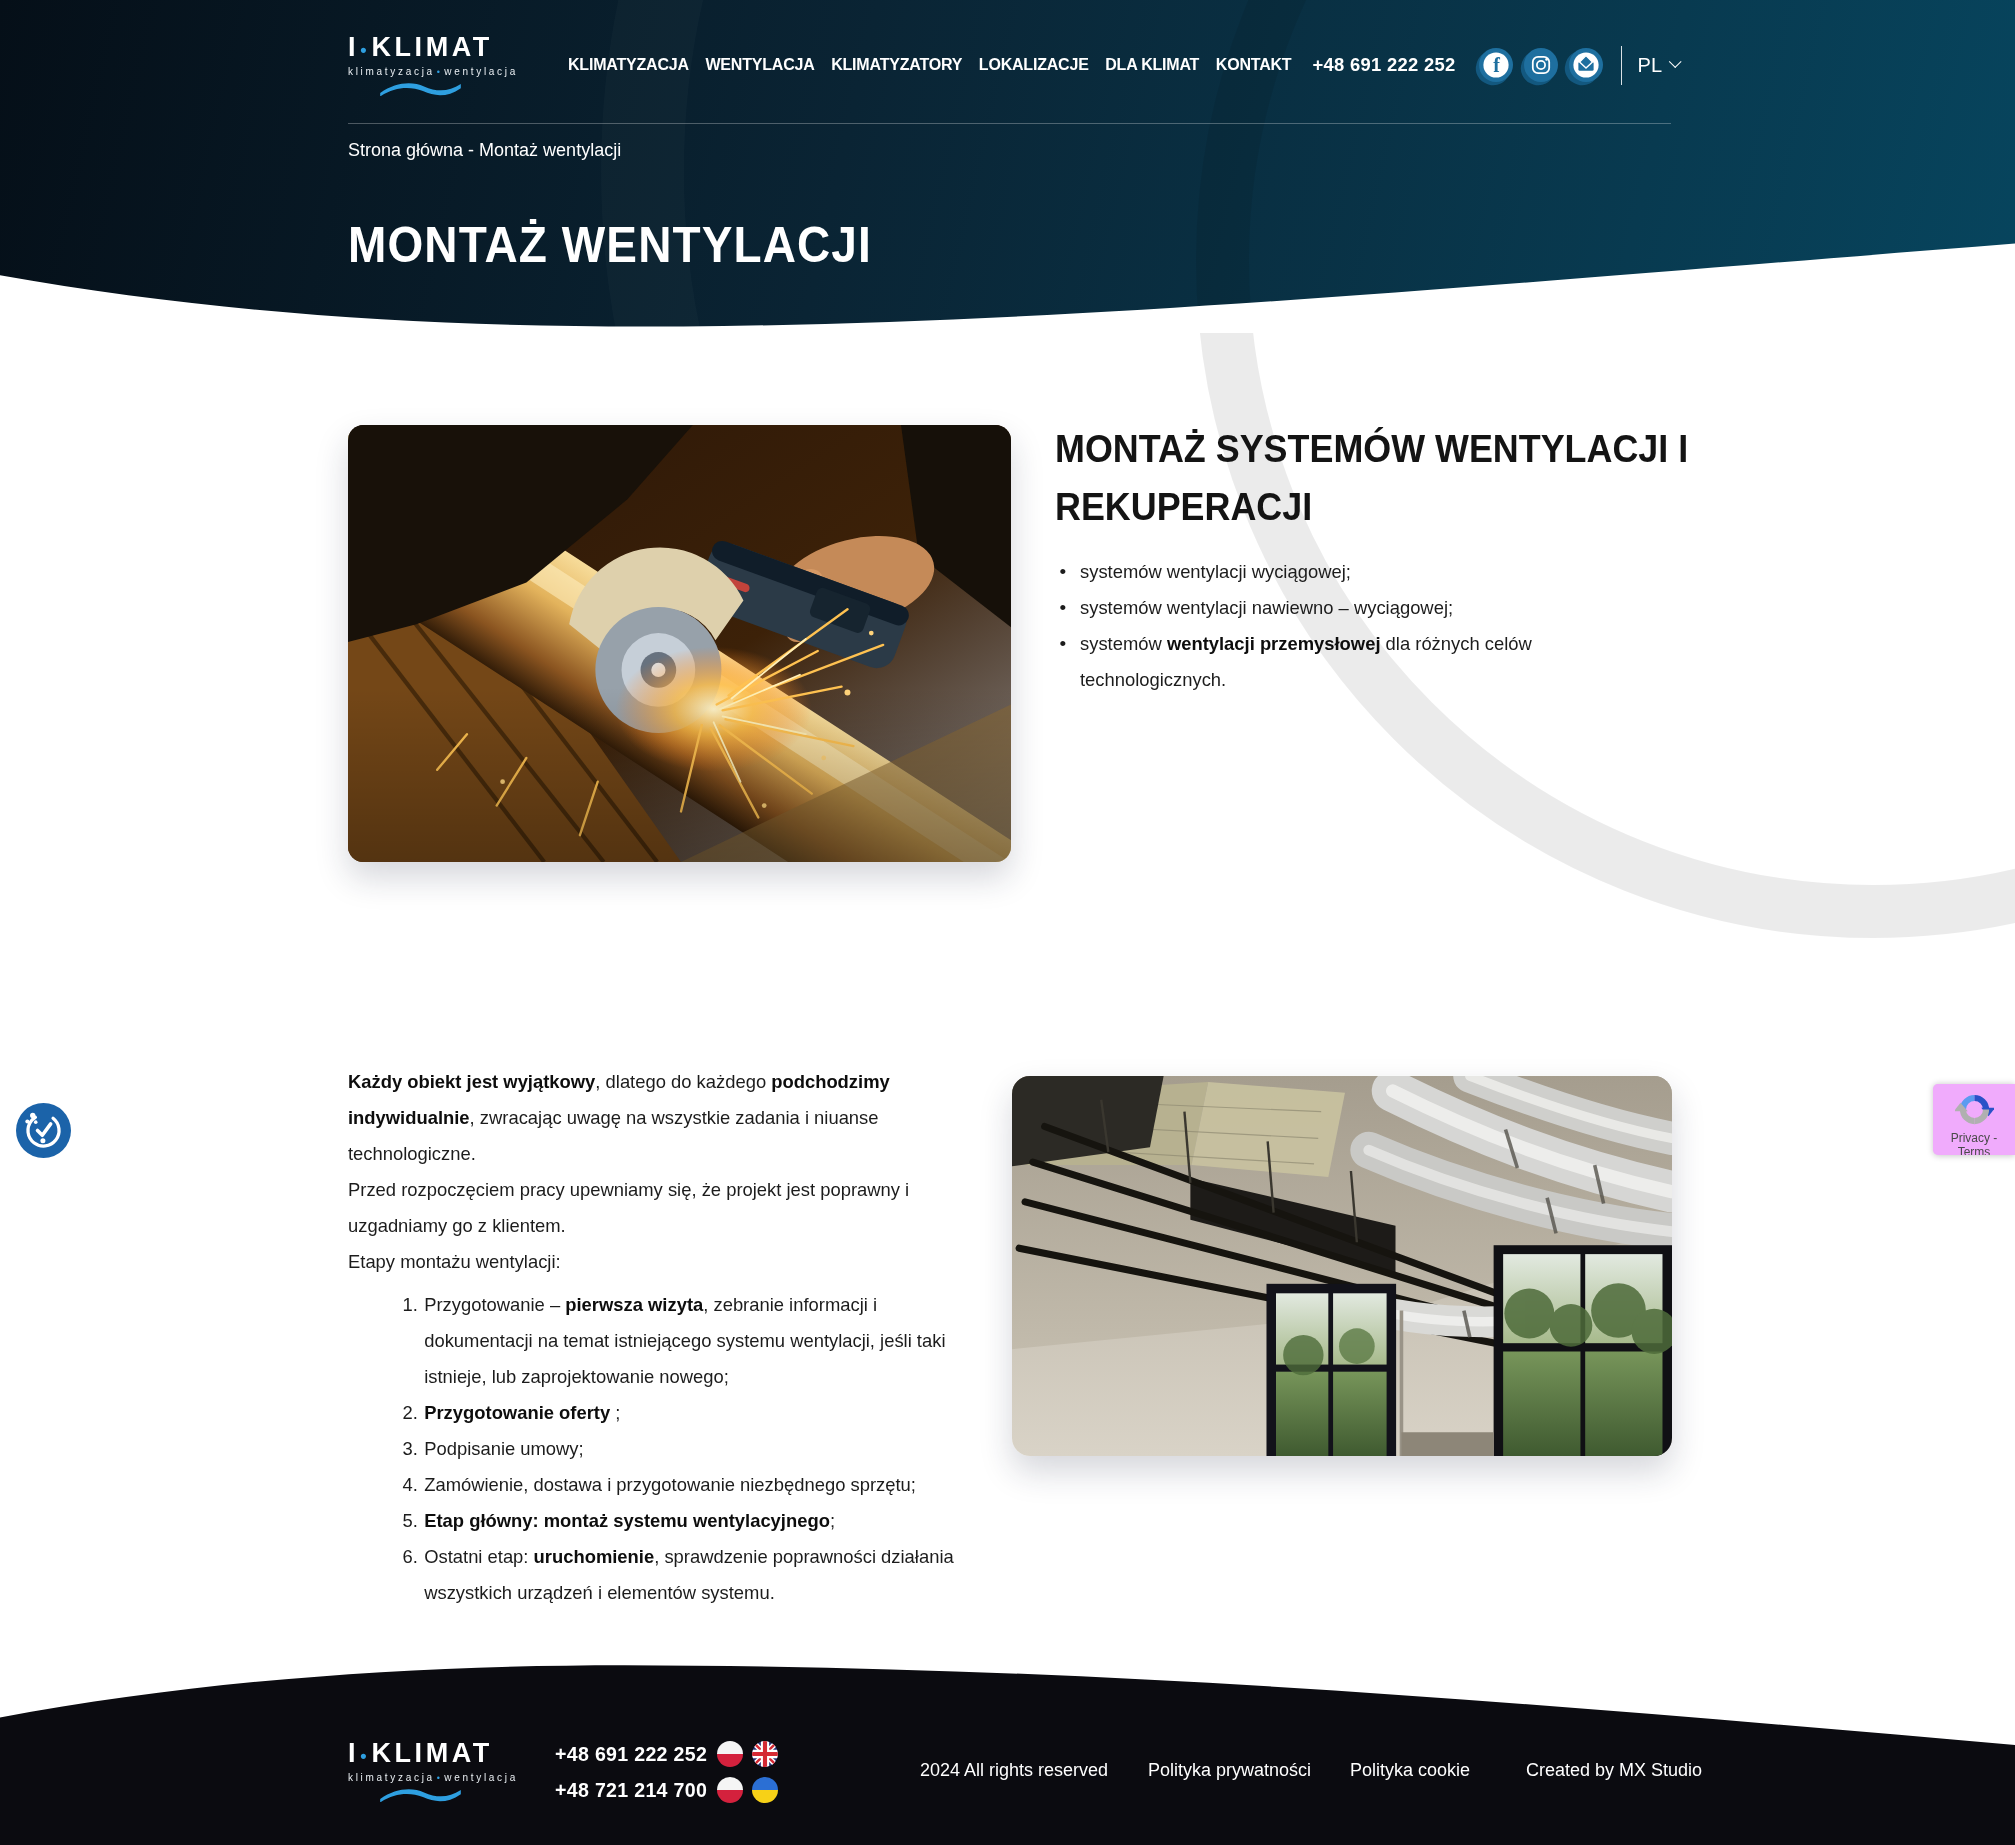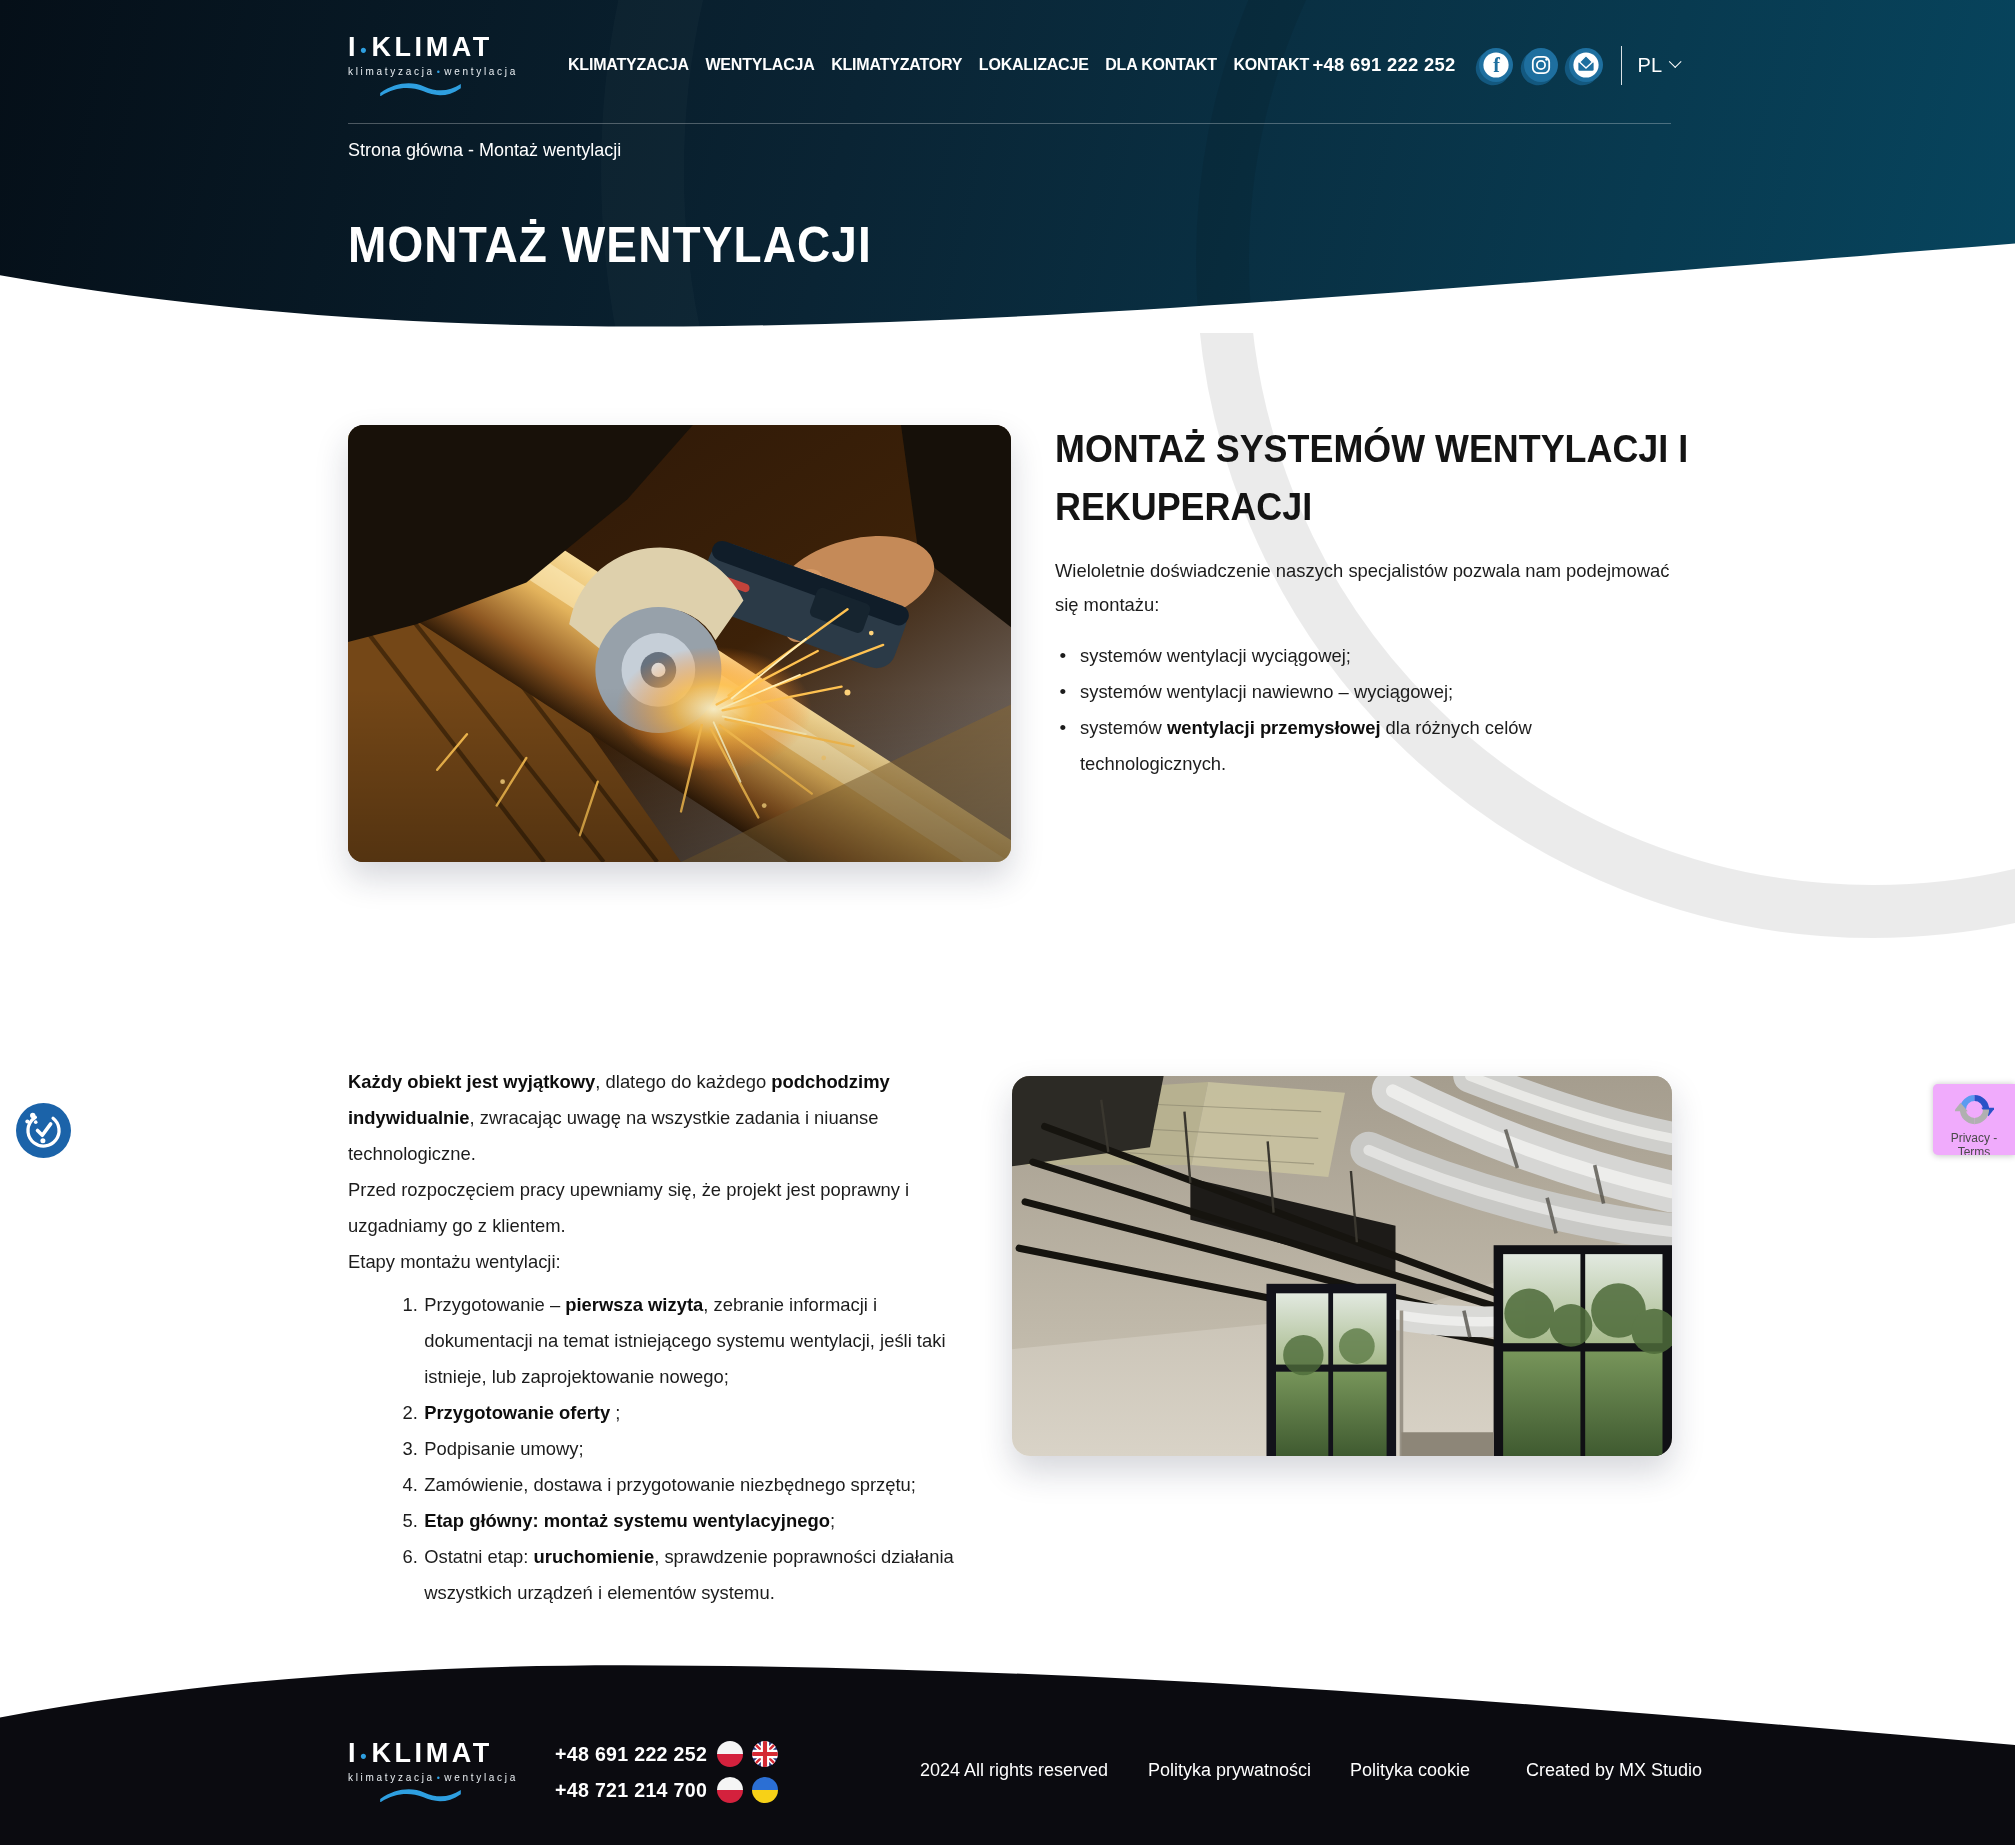--- a/index.html
+++ b/index.html
@@ -117,21 +117,21 @@
         <svg class="logo-swoosh" width="83" height="15.5" viewBox="0 0 140 26">
           <path d="M2,20 C28,2 55,0 76,9 C98,19 118,18 138,5 L138,12 C116,27 96,27 74,17 C52,8 26,10 2,26 Z" fill="#2e9fe0"></path>
         </svg>
       </div>
 
       <nav class="main-nav">
         <a class="nav-item">KLIMATYZACJA</a>
         <a class="nav-item">WENTYLACJA</a>
         <a class="nav-item">KLIMATYZATORY</a>
         <a class="nav-item">LOKALIZACJE</a>
-        <a class="nav-item">DLA KONTAKT</a>
+        <a class="nav-item">DLA KLIMAT</a>
         <a class="nav-item">KONTAKT</a>
       </nav>
 
       <a class="header-phone">+48 691 222 252</a>
 
       <div class="socials">
         <div class="social-badge">
           <div class="disc"></div>
           <svg viewBox="0 0 58 58">
             <circle cx="29" cy="29" r="21.5" fill="#ffffff"></circle>
@@ -257,21 +257,20 @@
           <circle cx="700" cy="640" r="4"></circle>
           <circle cx="880" cy="350" r="4"></circle>
           <circle cx="260" cy="600" r="4"></circle>
         </g>
       <rect width="1115" height="735" fill="url(#g-vig)"></rect>
     </svg>
   </figure>
 
   <div class="intro-col">
     <h2 class="section-heading"><span>MONTAŻ SYSTEMÓW WENTYLACJI I</span><br><span>REKUPERACJI</span></h2>
-    <p class="lead">Wieloletnie doświadczenie naszych specjalistów pozwala nam podejmować się montażu:</p>
     <ul class="bullet-list">
       <li><span>systemów wentylacji wyciągowej;</span></li>
       <li><span>systemów wentylacji nawiewno – wyciągowej;</span></li>
       <li><span>systemów </span><b>wentylacji przemysłowej</b><span> dla różnych celów technologicznych.</span></li>
     </ul>
   </div>
 
 
   <div class="steps-col">
     <p><b>Każdy obiekt jest wyjątkowy</b><span>, dlatego do każdego </span><b>podchodzimy indywidualnie</b><span>, zwracając uwagę na wszystkie zadania i niuanse technologiczne.</span></p>

